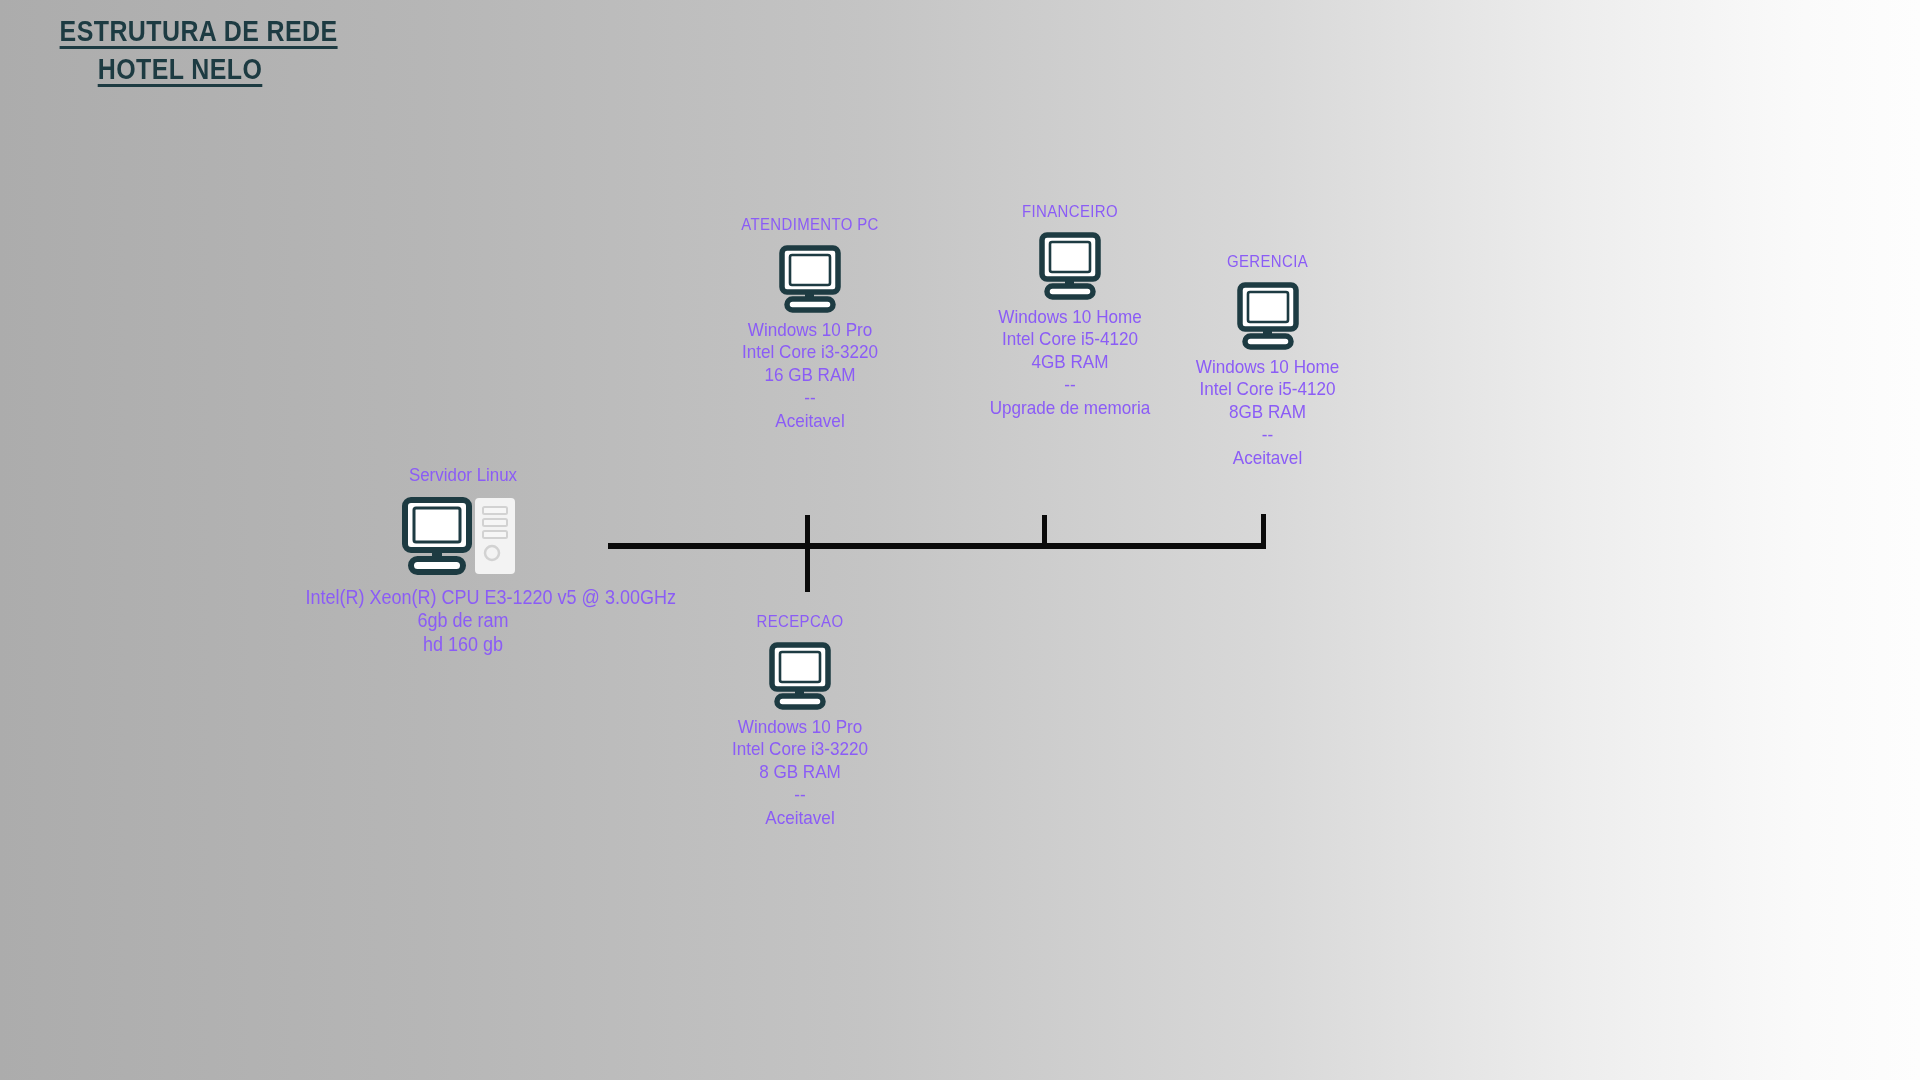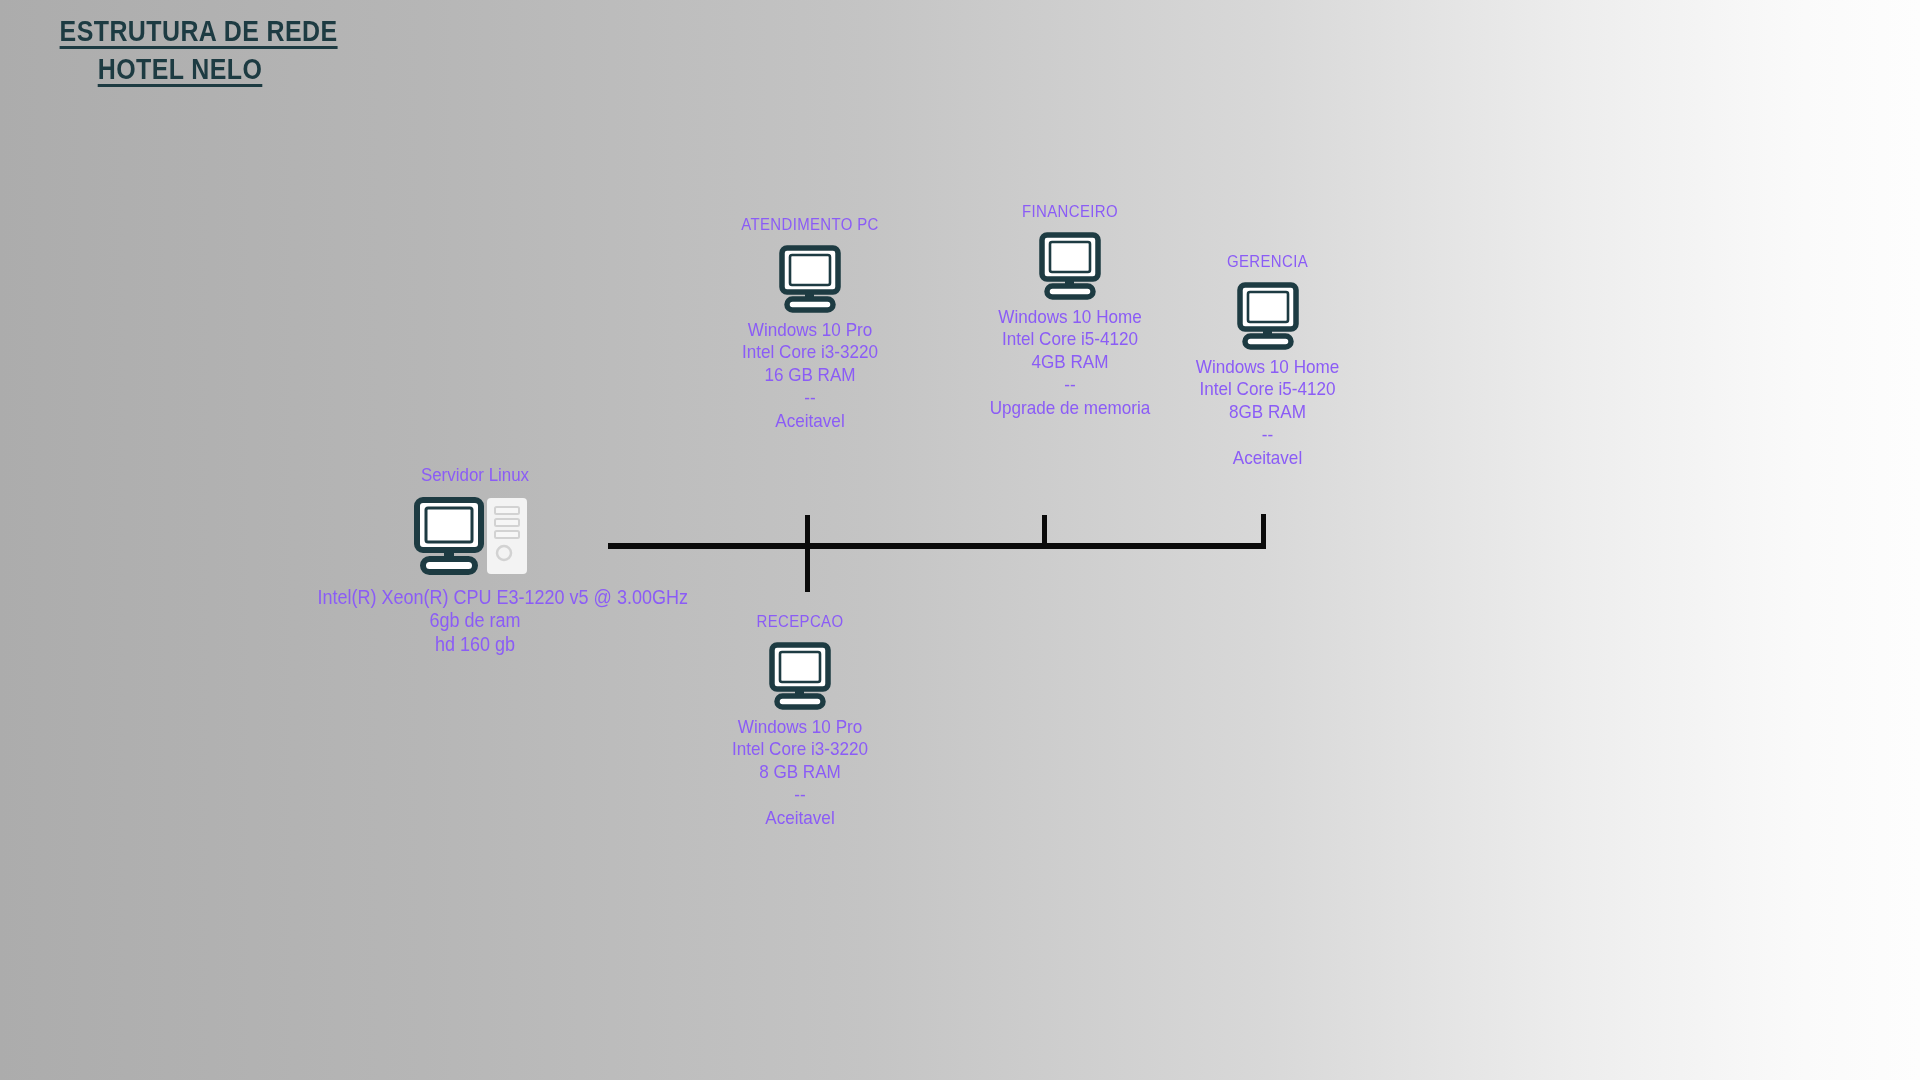--- a/index.html
+++ b/index.html
@@ -90,21 +90,21 @@
   .bus {
     position: absolute;
     background: #0a0a0a;
   }
 
   
   #node-atendimento { left: 640px; top: 215px; width: 340px; }
   #node-financeiro  { left: 940px; top: 202px; width: 260px; }
   #node-gerencia    { left: 1135px; top: 232px; width: 265px; margin-top: 20px; }
   #node-recepcao    { left: 660px; top: 612px; width: 280px; }
-  #node-servidor    { left: 300px; top: 465px; width: 350px; }
+  #node-servidor    { left: 288px; top: 465px; width: 350px; }
 </style>
 </head>
 <body>
 
 <div id="canvas">
 
   <div class="title-block">
     <span class="title-line first">ESTRUTURA DE REDE</span>
     <span class="title-line">HOTEL NELO</span>
   </div>

